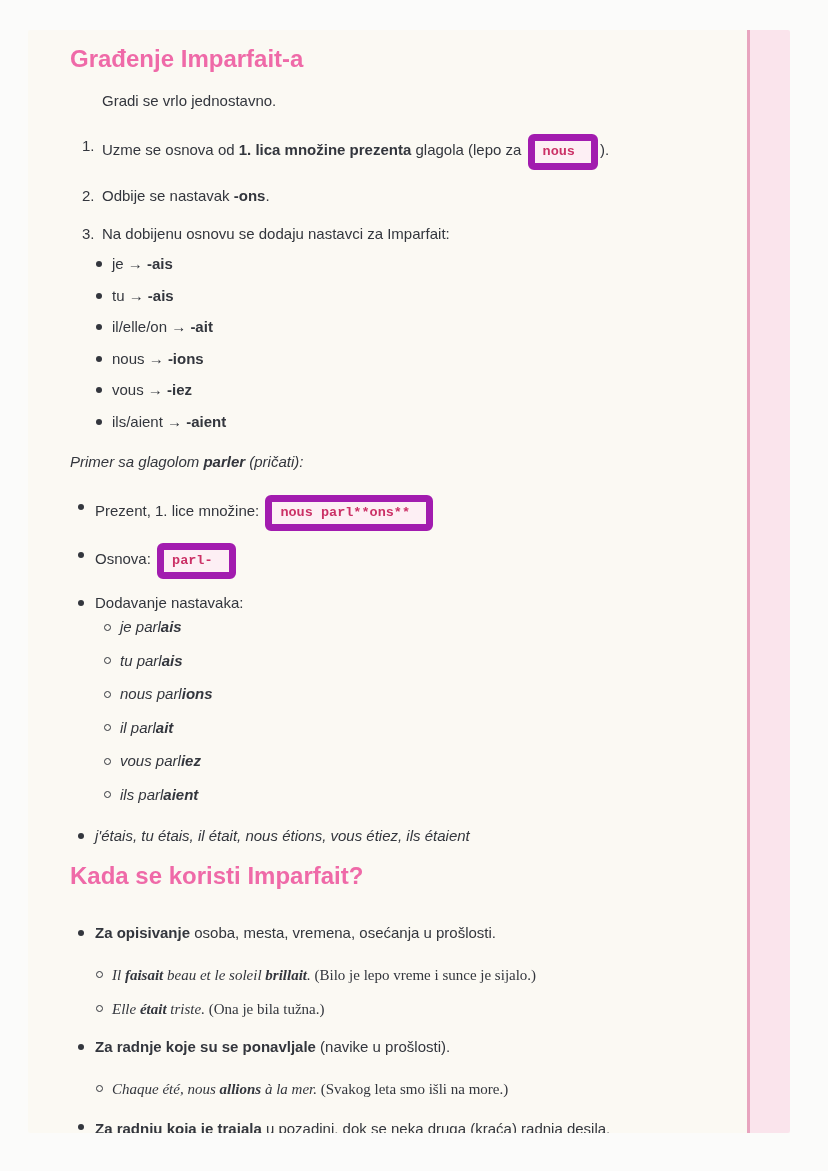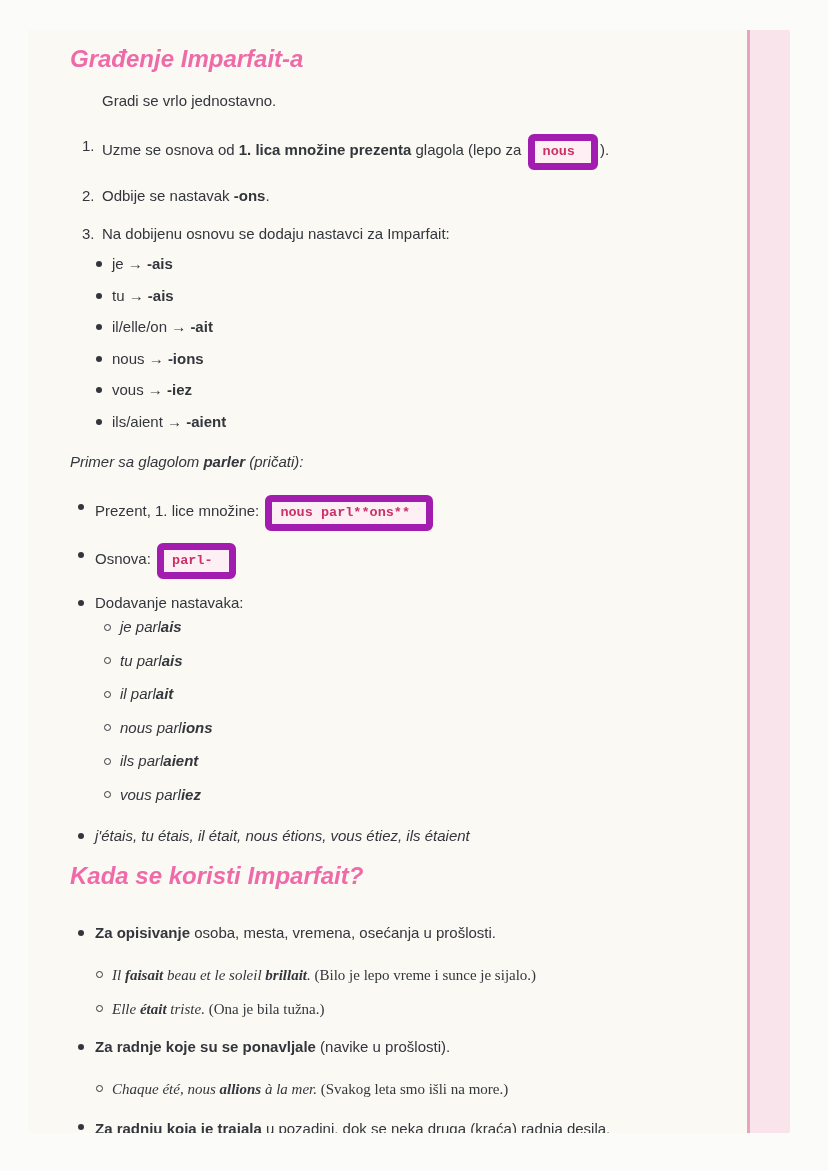--- a/index.html
+++ b/index.html
@@ -33,21 +33,20 @@
     font-size:15px;
     line-height:24px;
     z-index:0;
   }
   h1,h2{
     color:#ef6aa8;
     font-size:24px;
     line-height:29px;
     font-weight:700;
     margin:0;
-    font-style:italic;
   }
   h1{margin-bottom:16px;}
   h2{margin:0 0 31px 0;}
   p{margin:0;}
   .intro{margin-bottom:21px;margin-left:32px;}
   .primer{margin:16px 0 21px 0;}
   .exception{margin:17px 0 18px 0;}
 
   
   .b{font-weight:700;}
@@ -160,24 +159,24 @@
     <p class="primer"><span class="i">Primer sa glagolom </span><span class="b i">parler</span><span class="i"> (pričati):</span></p>
 
     <ul class="disc example">
       <li><span class="rich"><span>Prezent, 1. lice množine: </span><span class="code">nous parl**ons**</span></span></li>
       <li><span class="rich"><span>Osnova: </span><span class="code">parl-</span></span></li>
       <li>
         <span class="rich"><span>Dodavanje nastavaka:</span></span>
         <ul class="circle conj">
           <li><span class="rich"><span class="i">je parl</span><span class="b i">ais</span></span></li>
           <li><span class="rich"><span class="i">tu parl</span><span class="b i">ais</span></span></li>
+          <li><span class="rich"><span class="i">nous parl</span><span class="b i">ions</span></span></li>
           <li><span class="rich"><span class="i">il parl</span><span class="b i">ait</span></span></li>
-          <li><span class="rich"><span class="i">nous parl</span><span class="b i">ions</span></span></li>
+          <li><span class="rich"><span class="i">vous parl</span><span class="b i">iez</span></span></li>
           <li><span class="rich"><span class="i">ils parl</span><span class="b i">aient</span></span></li>
-          <li><span class="rich"><span class="i">vous parl</span><span class="b i">iez</span></span></li>
         </ul>
       </li>
     </ul>
 
 
     <ul class="disc etre">
       <li><span class="rich"><span class="i">j'étais, tu étais, il était, nous étions, vous étiez, ils étaient</span></span></li>
     </ul>
 
     <h2>Kada se koristi Imparfait?</h2>

